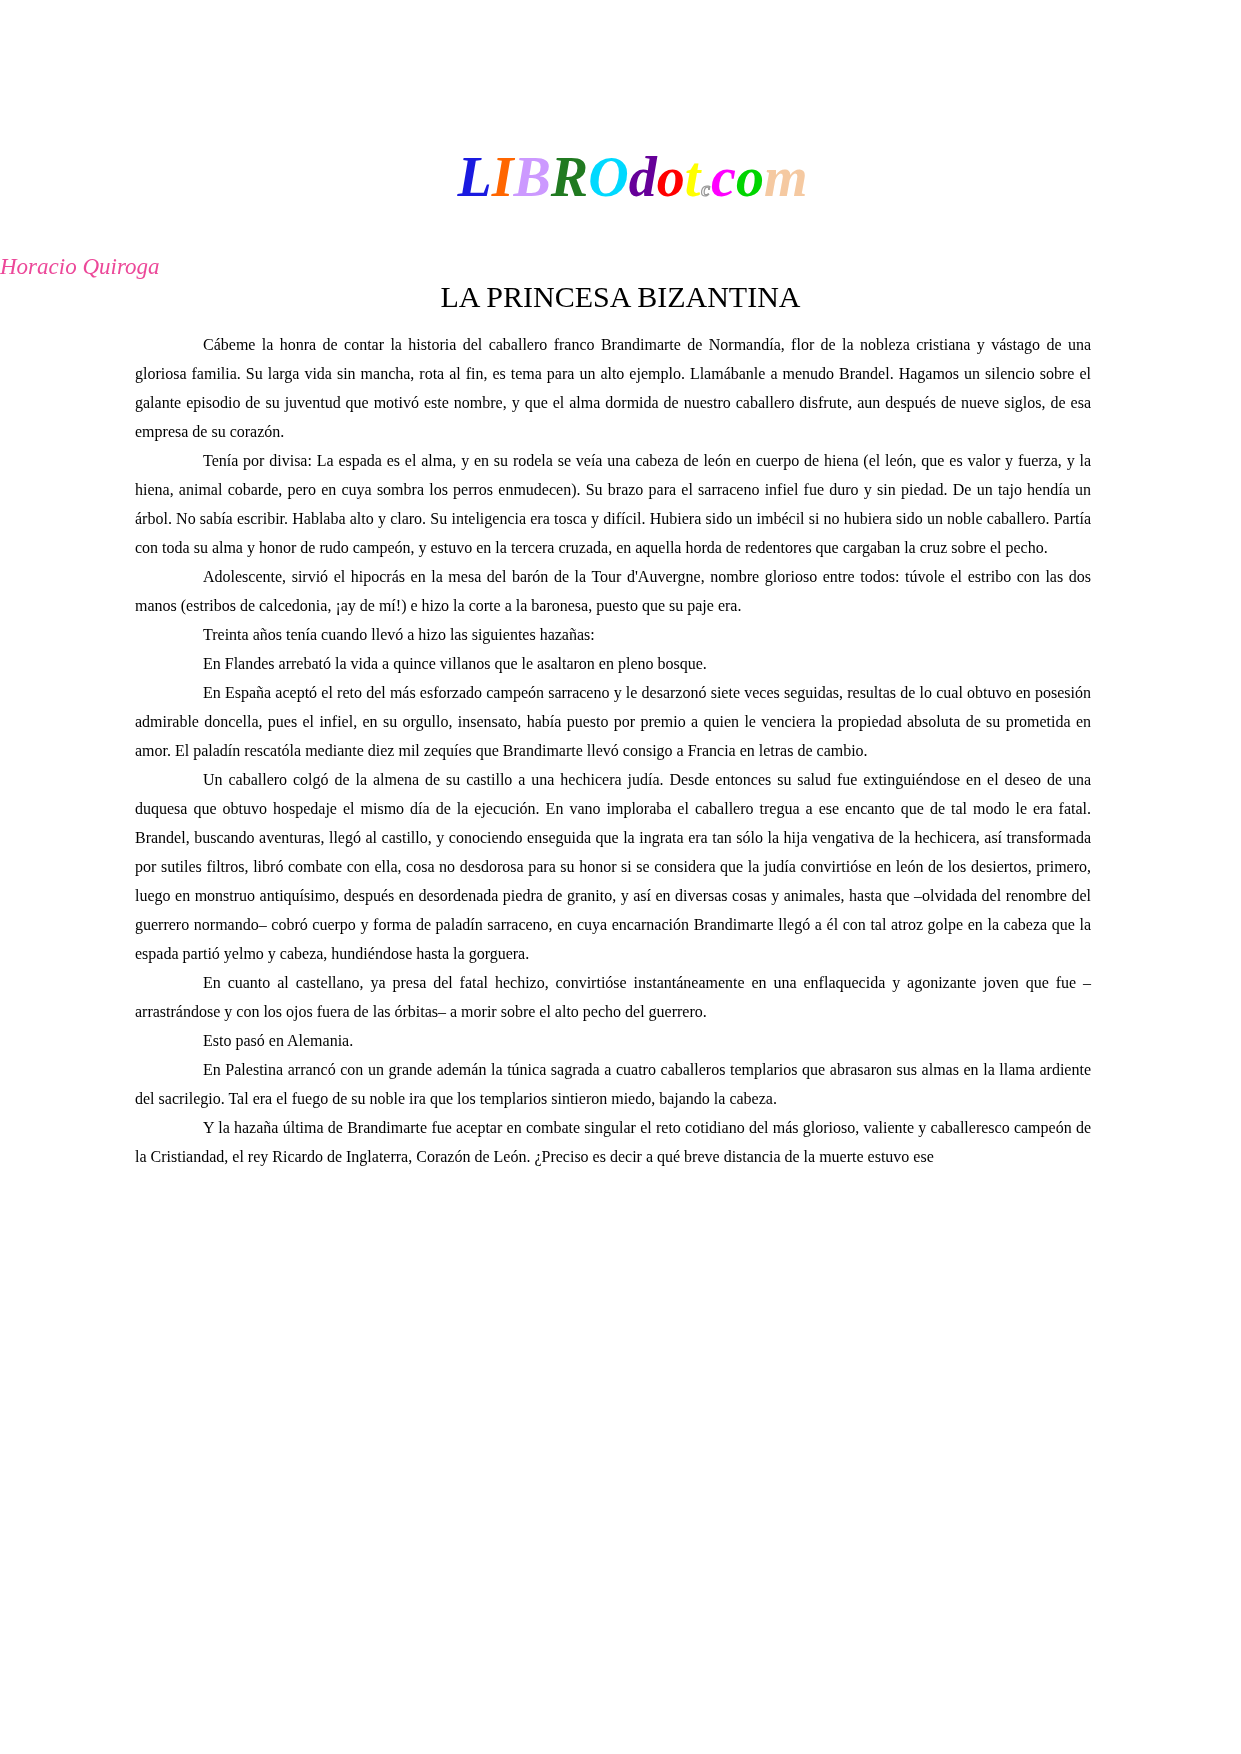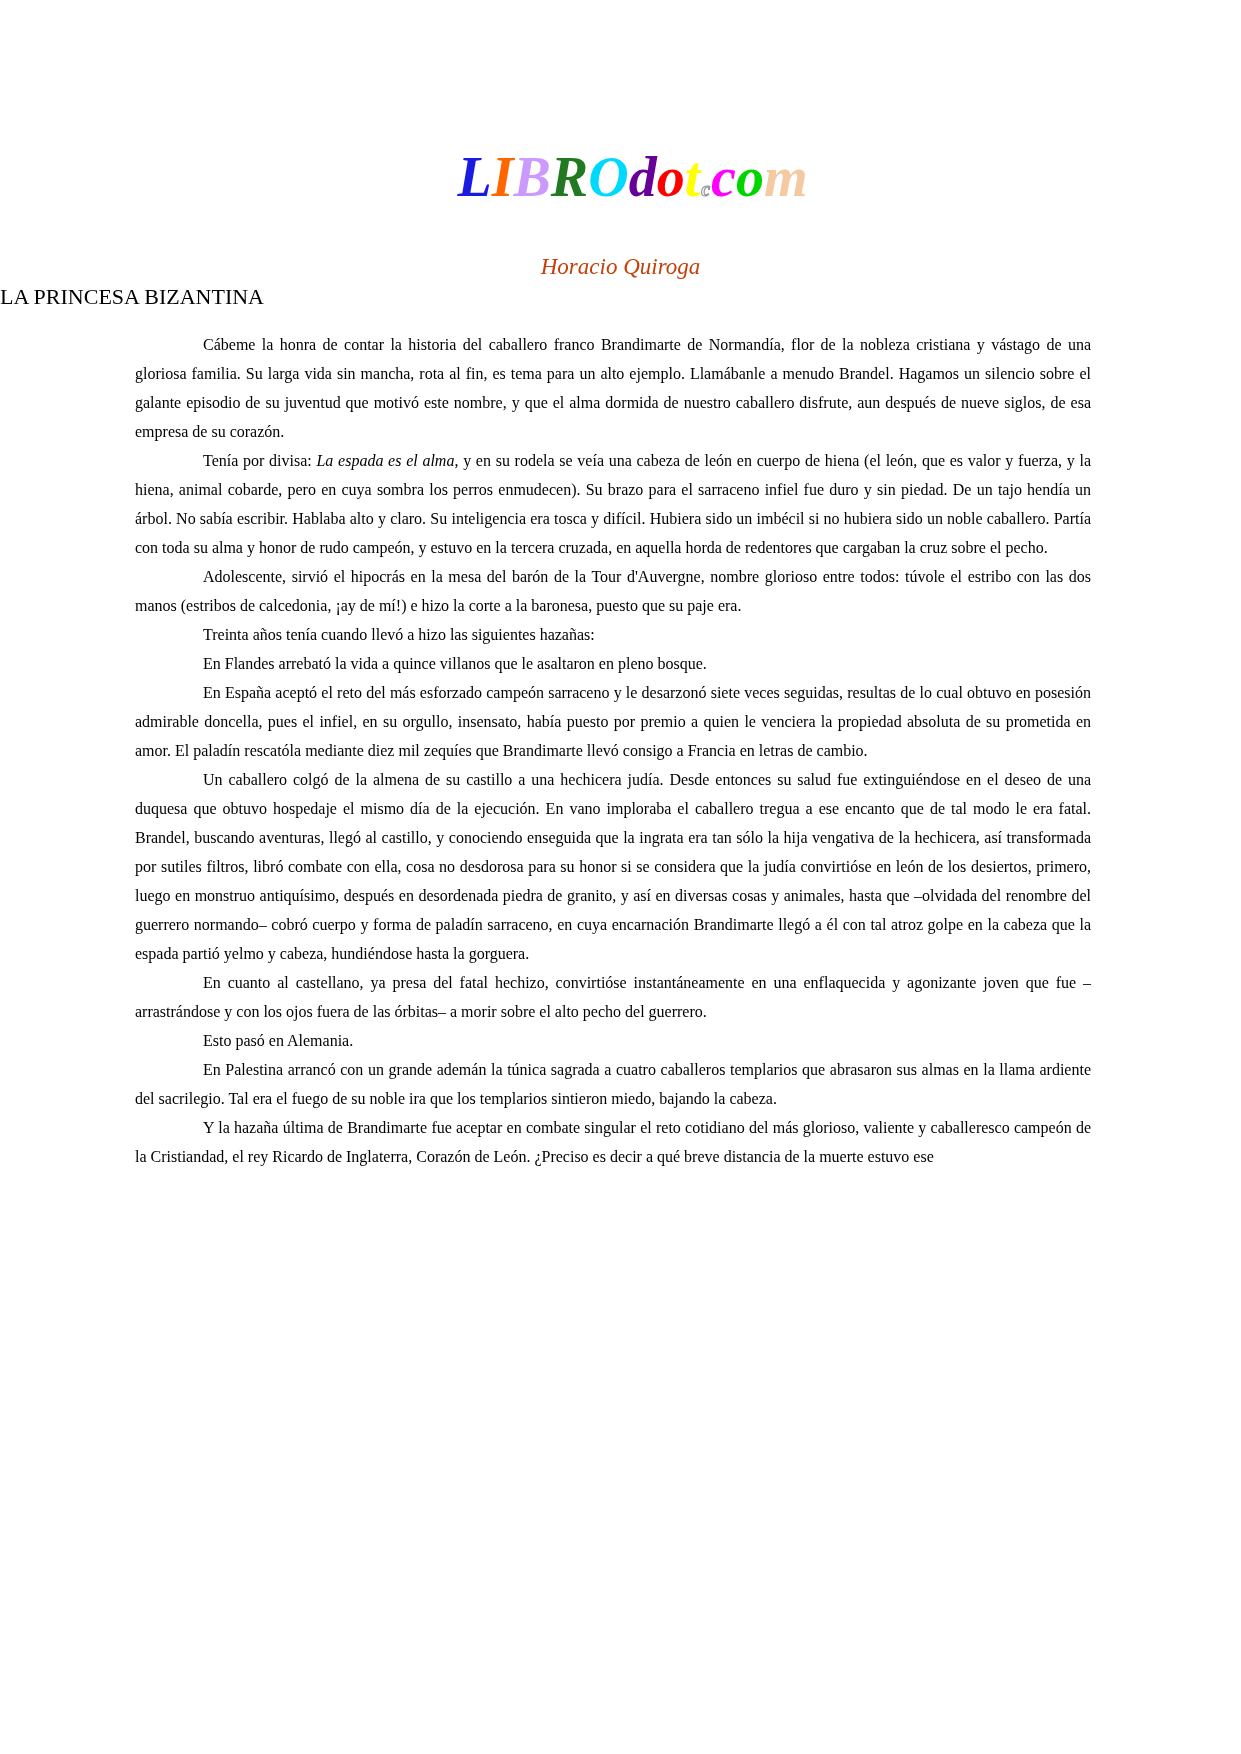--- a/index.html
+++ b/index.html
@@ -34,56 +34,56 @@
     font-size: 20px;
     vertical-align: baseline;
     margin: 0 1px;
   }
   
   .author {
     position: absolute;
     top: 252px;
     left: 0;
     width: 100%;
-    text-align: center;
+    text-align: left;
     font-family: "Liberation Serif", serif;
     font-style: italic;
     font-size: 23px;
     line-height: 29px;
-    color: #c2410c;
+    color: #ec4899;
   }
   .doc-title {
     position: absolute;
     top: 282px;
     left: 0;
     width: 100%;
-    text-align: left;
+    text-align: center;
     font-family: "Liberation Serif", serif;
-    font-size: 22px;
+    font-size: 30px;
     line-height: 29px;
     color: #000000;
   }
   
   .content {
     position: absolute;
     top: 330px;
     left: 135px;
     width: 956px;
     font-family: "Liberation Serif", serif;
     font-size: 16px;
     line-height: 29px;
     color: #000000;
     text-align: justify;
   }
   .content p {
     margin: 0;
     padding: 0;
     text-indent: 68px;
   }
-  .content .italic { font-style: italic; }
+  .content .italic { }
 </style>
 </head>
 <body>
 
 <div class="page">
   <div class="logo"><span class="logo-letter" style="color: rgb(26, 26, 224);">L</span><span class="logo-letter" style="color: rgb(255, 102, 0);">I</span><span class="logo-letter" style="color: rgb(204, 153, 255);">B</span><span class="logo-letter" style="color: rgb(33, 122, 33);">R</span><span class="logo-letter" style="color: rgb(0, 217, 255);">O</span><span class="logo-letter" style="color: rgb(102, 0, 153);">d</span><span class="logo-letter" style="color: rgb(255, 0, 0);">o</span><span class="logo-letter" style="color: rgb(255, 255, 0);">t</span><span class="logo-letter small" style="color: rgb(255, 255, 255); -webkit-text-stroke: 1.2px rgb(153, 153, 153);">c</span><span class="logo-letter" style="color: rgb(255, 0, 255);">c</span><span class="logo-letter" style="color: rgb(0, 213, 0);">o</span><span class="logo-letter" style="color: rgb(245, 201, 161);">m</span></div>
   <div class="author">Horacio Quiroga</div>
   <div class="doc-title">LA PRINCESA BIZANTINA</div>
   <div class="content">
       <p><span>Cábeme la honra de contar la historia del caballero franco Brandimarte de Normandía, flor de la nobleza cristiana y vástago de una gloriosa familia. Su larga vida sin mancha, rota al fin, es tema para un alto ejemplo. Llamábanle a menudo Brandel. Hagamos un silencio sobre el galante episodio de su juventud que motivó este nombre, y que el alma dormida de nuestro caballero disfrute, aun después de nueve siglos, de esa empresa de su corazón.</span></p>

